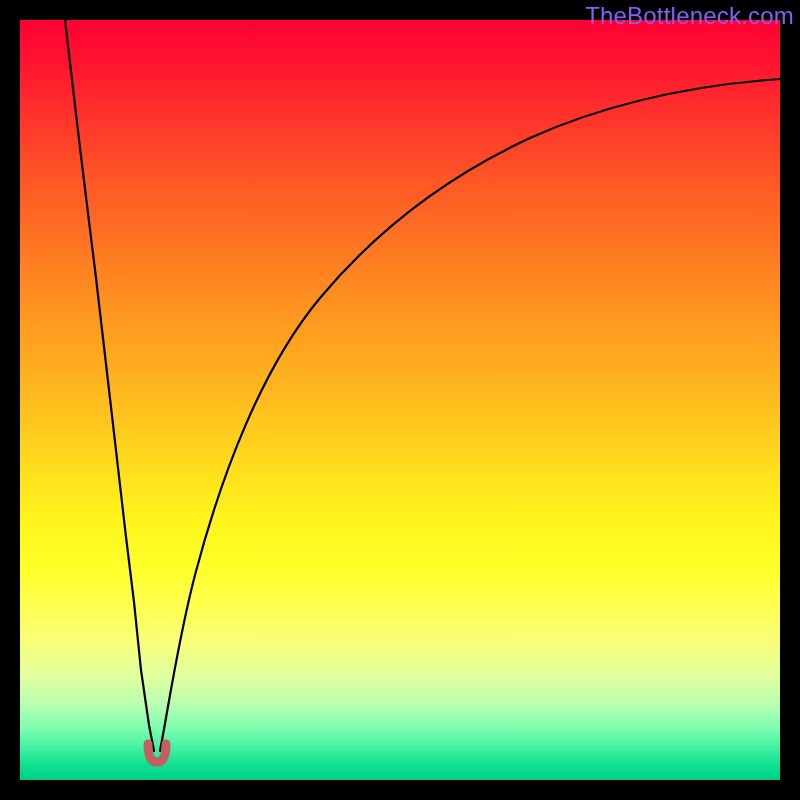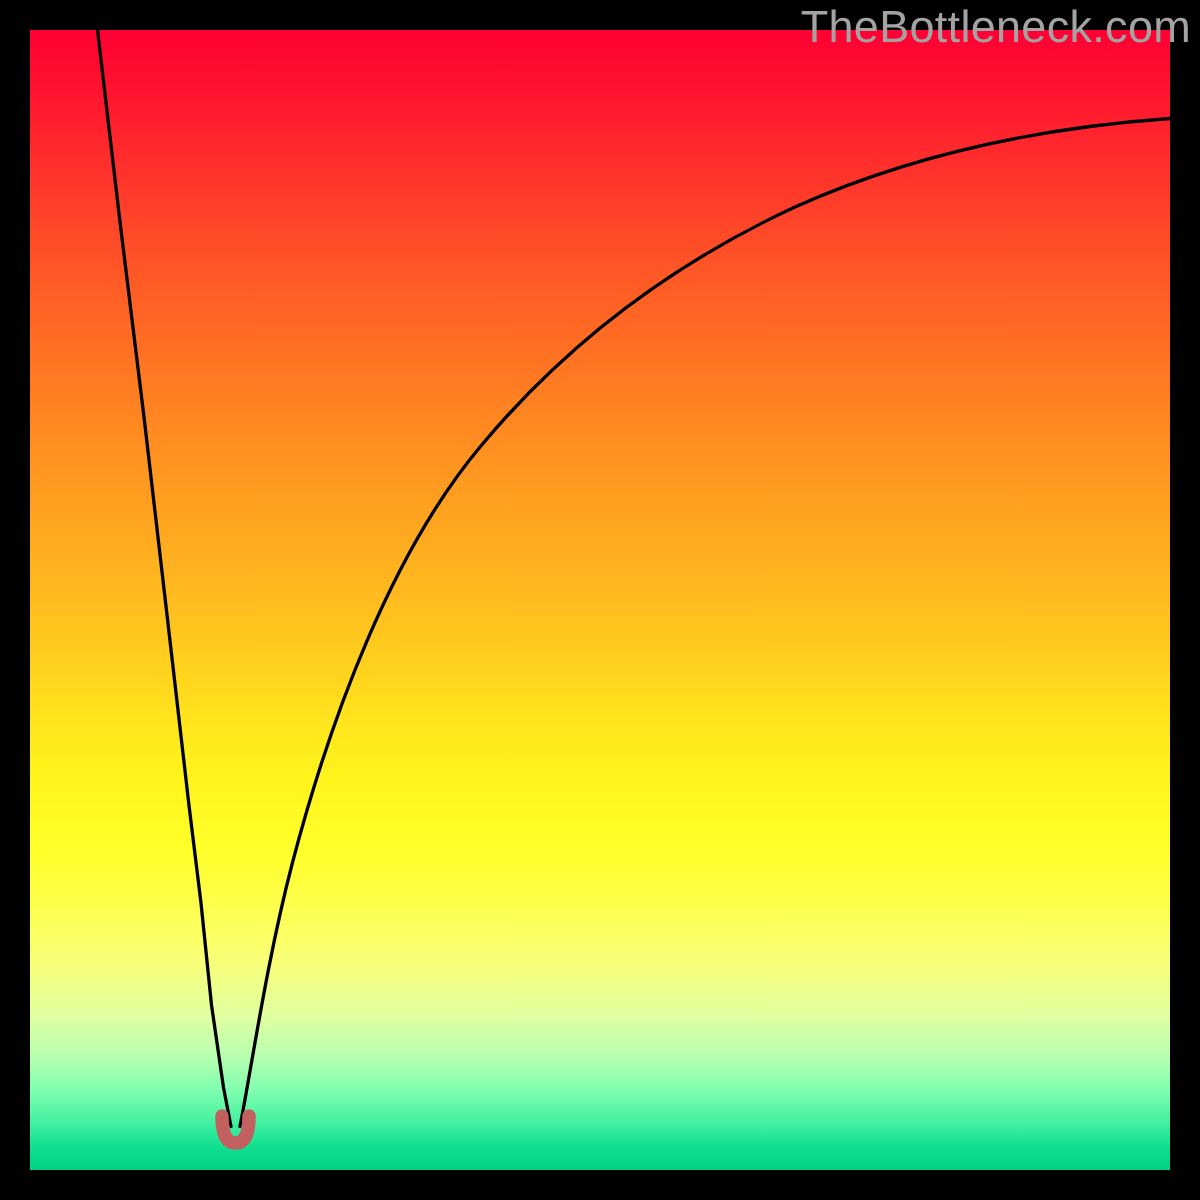--- a/index.html
+++ b/index.html
@@ -48,22 +48,22 @@
     position: absolute;
     left: 0;
     top: 0;
     width: 760px;
     height: 760px;
   }
   .watermark {
     position: absolute;
     top: 2px;
     right: 6px;
-    color: #a3a3a3;
-    font-size: 30px;
+    color: #8b5cf6;
+    font-size: 24px;
     font-weight: 500;
     letter-spacing: 0.2px;
     user-select: none;
     margin-left: 40px;
   }
 </style>
 </head>
 <body>
 
 <div class="frame">

